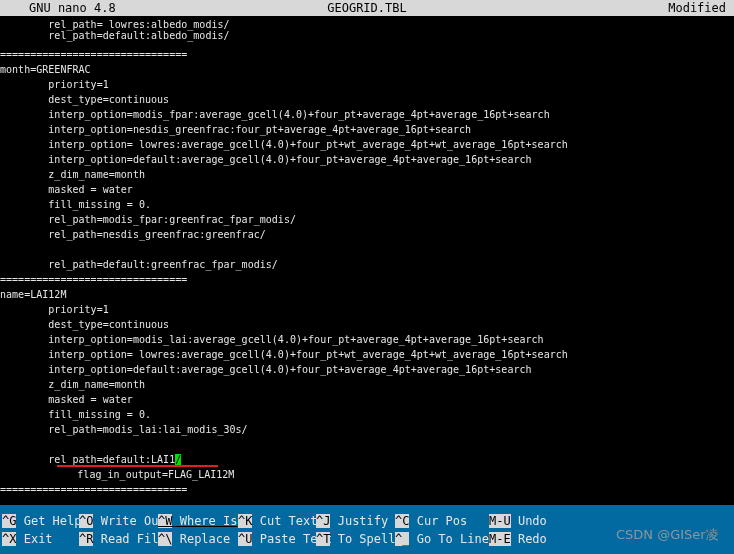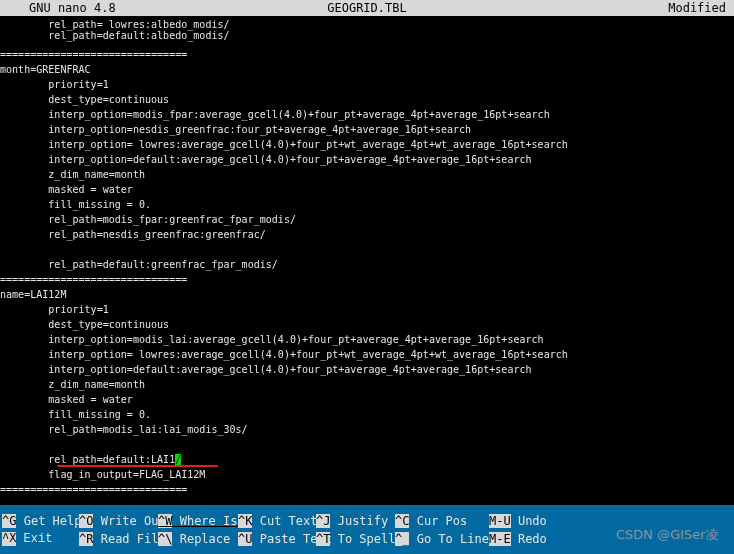--- a/index.html
+++ b/index.html
@@ -146,30 +146,30 @@
       <div class="line" style="top: 301px;">        dest_type=continuous</div>
       <div class="line" style="top: 316px;">        interp_option=modis_lai:average_gcell(4.0)+four_pt+average_4pt+average_16pt+search</div>
       <div class="line" style="top: 331px;">        interp_option= lowres:average_gcell(4.0)+four_pt+wt_average_4pt+wt_average_16pt+search</div>
       <div class="line" style="top: 346px;">        interp_option=default:average_gcell(4.0)+four_pt+average_4pt+average_16pt+search</div>
       <div class="line" style="top: 361px;">        z_dim_name=month</div>
       <div class="line" style="top: 376px;">        masked = water</div>
       <div class="line" style="top: 391px;">        fill_missing = 0.</div>
       <div class="line" style="top: 406px;">        rel_path=modis_lai:lai_modis_30s/</div>
       <div class="line" style="top: 436px;"><span>        rel_path=default:LAI1</span><span class="cursor" style="background: rgb(0, 224, 0);">/</span><span></span></div>
       <div id="annot-underline" style="background: rgb(224, 32, 32); left: 57.28px; top: 449px; width: 160.52px;"></div>
-      <div class="line" style="top: 451px;">        flag_in_output=FLAG_LAI12M</div>
+      <div class="line" style="top: 451px; margin-left: 29px;">        flag_in_output=FLAG_LAI12M</div>
       <div class="line" style="top: 466px;">===============================</div>
       <div class="line" style="top: 481px;"></div>
       <div class="line" style="top: 496px;"></div>
     </div>
 
   <div id="helpbar">
 
   <div class="help-item" style="left: 2px; top: 8px;"><span class="help-key">^G</span><span class="help-label"> Get Help</span></div>
-      <div class="help-item" style="left: 2px; top: 26px; font-family: Liberation Mono, monospace;"><span class="help-key">^X</span><span class="help-label"> Exit</span></div>
+      <div class="help-item" style="left: 2px; top: 26px;"><span class="help-key">^X</span><span class="help-label"> Exit</span></div>
       <div class="help-item" style="left: 79px; top: 8px;"><span class="help-key">^O</span><span class="help-label"> Write Out</span></div>
       <div class="help-item" style="left: 79px; top: 26px;"><span class="help-key">^R</span><span class="help-label"> Read File</span></div>
       <div class="help-item" style="left: 158px; top: 8px; text-decoration: underline;"><span class="help-key">^W</span><span class="help-label"> Where Is</span></div>
       <div class="help-item" style="left: 158px; top: 26px;"><span class="help-key">^\</span><span class="help-label"> Replace</span></div>
       <div class="help-item" style="left: 238px; top: 8px;"><span class="help-key">^K</span><span class="help-label"> Cut Text</span></div>
       <div class="help-item" style="left: 238px; top: 26px;"><span class="help-key">^U</span><span class="help-label"> Paste Text</span></div>
       <div class="help-item" style="left: 316px; top: 8px;"><span class="help-key">^J</span><span class="help-label"> Justify</span></div>
       <div class="help-item" style="left: 316px; top: 26px;"><span class="help-key">^T</span><span class="help-label"> To Spell</span></div>
       <div class="help-item" style="left: 395px; top: 8px;"><span class="help-key">^C</span><span class="help-label"> Cur Pos</span></div>
       <div class="help-item" style="left: 395px; top: 26px;"><span class="help-key">^_</span><span class="help-label"> Go To Line</span></div>

